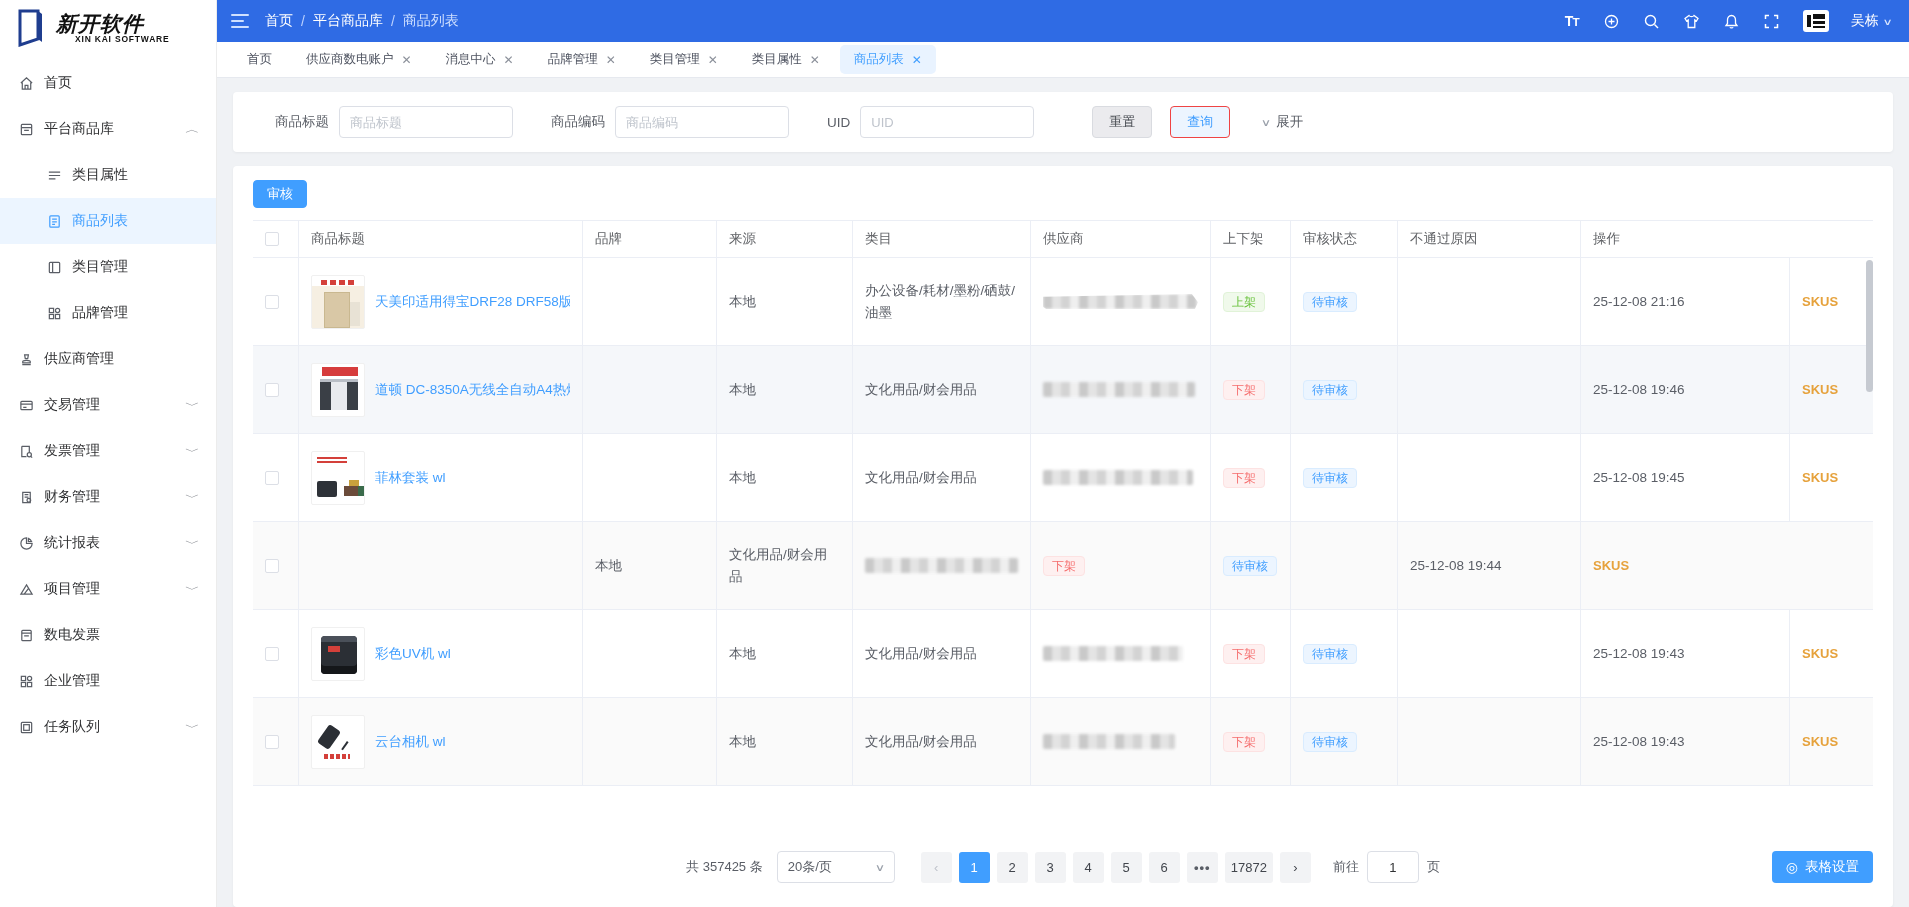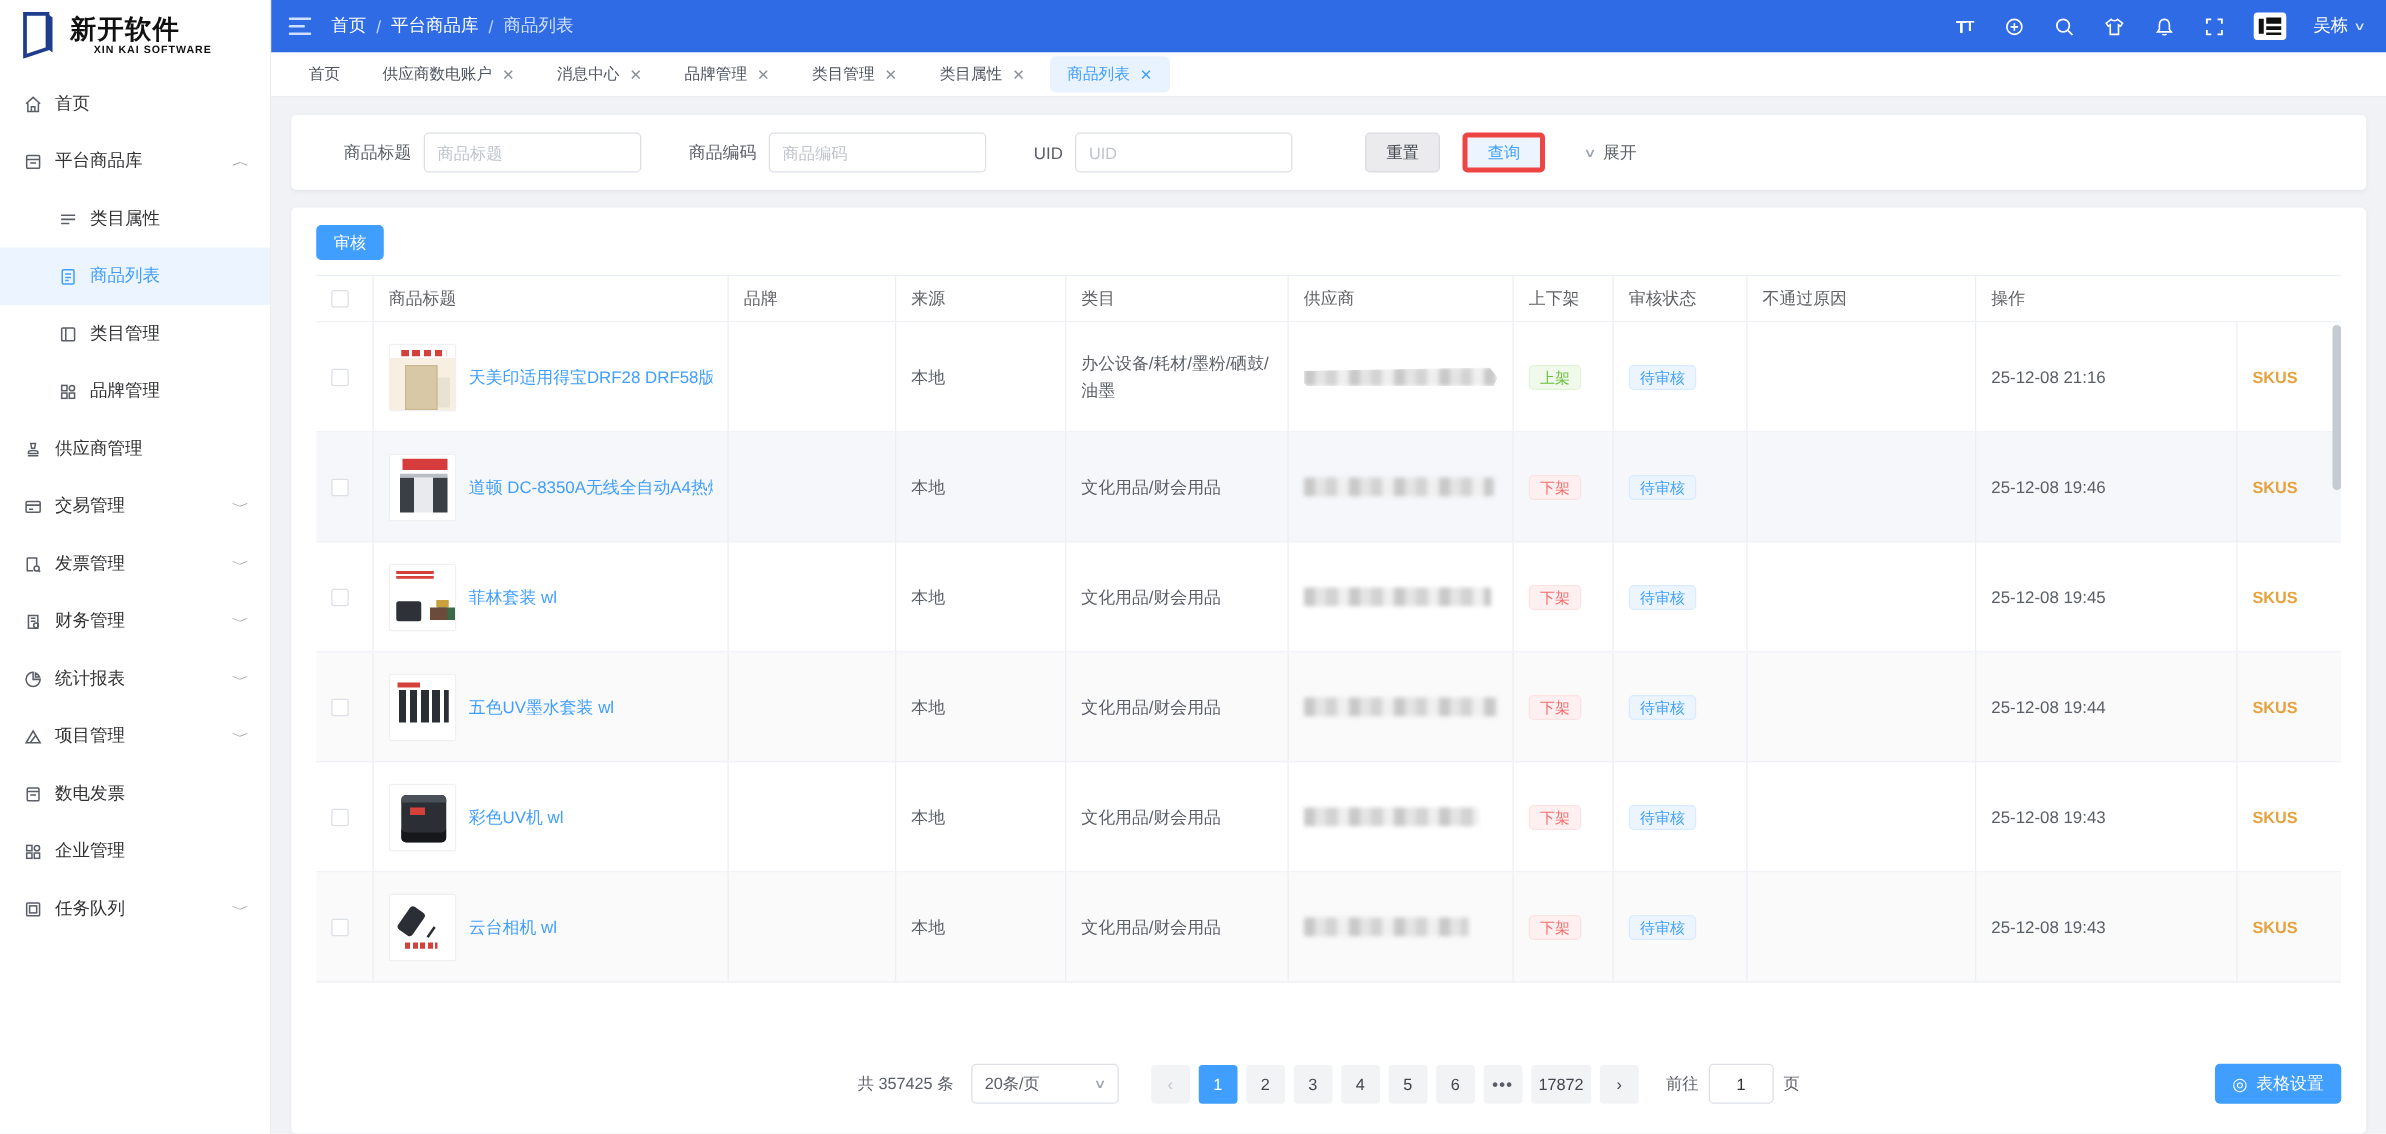--- a/index.html
+++ b/index.html
@@ -5,21 +5,21 @@
   * { margin:0; padding:0; box-sizing:border-box; }
   html,body { width:1909px; height:907px; overflow:hidden; }
   body { font-family:"Liberation Sans","DejaVu Sans",sans-serif; background:#f0f2f5; color:#303133; display:flex; }
 
   
   .sidebar { width:217px; height:907px; background:#fff; border-right:1px solid #ececec; flex:0 0 217px; display:flex; flex-direction:column; }
   .logo-row { height:56px; display:flex; align-items:center; gap:8px; padding:0 14px; }
   .logo-mark { width:34px; height:38px; position:relative; flex:0 0 34px; }
   .logo-mark svg { width:100%; height:100%; }
   .logo-text { line-height:1.05; }
-  .logo-title { font-size:21px; font-weight:bold; letter-spacing:1px; color:#111; }
+  .logo-title { font-size:21px; font-weight:bold; letter-spacing:1px; color:#111;font-style:italic; }
   .logo-sub { font-size:8.5px; font-weight:bold; letter-spacing:0.8px; color:#111;margin-left:19px; }
   .nav { flex:1; overflow:hidden; padding-top:4px; }
   .nav-item { height:46px; display:flex; align-items:center; gap:10px; padding:0 18px; font-size:14px; color:#303133; cursor:pointer; position:relative; }
   .nav-item .nv-icon { width:16px; height:16px; flex:0 0 16px; color:#5a5e66; display:flex; align-items:center; justify-content:center; }
   .nav-item .nv-icon svg { width:15px; height:15px; }
   .nav-item.child { padding-left:46px; }
   .nav-item.active { background:#ecf5ff; color:#409eff; }
   .nav-item.active .nv-icon { color:#409eff; }
   .nv-arrow { margin-left:auto; color:#909399; font-size:11px; transform:scale(1.3,1); }
   .version { font-size:13px; color:#5f6368; padding:8px 0 12px 40px; }
@@ -61,21 +61,21 @@
   .card { background:#fff; border-radius:4px; box-shadow:0 1px 3px rgba(0,0,0,0.05); }
 
   
   .filter-card { padding:14px 18px; display:flex; align-items:center; gap:10px; flex:0 0 auto; }
   .f-label { font-size:13.5px; color:#5a5e66; margin-left:28px; }
   .f-label.first { margin-left:24px; }
   .f-input { width:174px; height:32px; border:1px solid #dcdfe6; border-radius:4px; padding:0 10px; font-size:13px; color:#303133; font-family:inherit; }
   .f-input::placeholder { color:#bfc4cc; }
   .btn { height:32px; border-radius:4px; font-size:13px; padding:0 16px; cursor:pointer; font-family:inherit; }
   .btn-reset { background:#ebebee; border:1px solid #d9dbe0; color:#45494f; margin-left:48px; }
-  .btn-query { background:#ecf5ff; border:4px solid #ef4444; color:#409eff; margin-left:8px; }
+  .btn-query { background:#ecf5ff; border:1px solid #ef4444; color:#409eff; margin-left:8px; }
   .expand { display:flex; align-items:center; gap:6px; margin-left:22px; font-size:13.5px; color:#5a5e66; cursor:pointer; }
   .expand .chev2 { color:#9aa0aa; font-size:11px; transform:scale(1.3,0.9); }
 
   
   .table-card { margin-top:14px; flex:1; padding:14px 20px 10px 20px; display:flex; flex-direction:column; position:relative; min-height:0; }
   .btn-audit { background:#409eff; border:1px solid #409eff; color:#fff; height:28px; padding:0 13px; border-radius:4px; font-size:13px; width:max-content; cursor:pointer; font-family:inherit; }
   .grid-table { margin-top:12px; border:0; flex:1; position:relative; min-height:0; overflow:hidden; }
   .t-row { display:grid; grid-template-columns:46px 284px 134px 136px 178px 180px 80px 107px 183px 209px 1fr; align-items:center; border-bottom:1px solid #ebeef5; }
   .t-head { height:38px; color:#606266; font-size:13.5px; border-top:1px solid #ebeef5; }
   .t-head > div { font-weight:normal; }
@@ -503,26 +503,20 @@
           <div class="cell">25-12-08 19:45</div>
           <div class="cell">
               <span class="skus">SKUS</span>
             </div>
         </div>
 
         <div class="t-row t-body-row stripe">
           <div class="cell">
               <span class="ckbox"></span>
             </div>
-          <div class="cell">
-              <div class="prod">
-            <span class="thumb th4"></span>
-            <span class="title-link">五色UV墨水套装 wl</span>
-              </div>
-            </div>
           <div class="cell"></div>
           <div class="cell">本地</div>
           <div class="cell cat">文化用品/财会用品</div>
           <div class="cell">
               <span class="blurbar bw4"></span>
             </div>
           <div class="cell">
               <span class="badge bg-down">下架</span>
             </div>
           <div class="cell">

